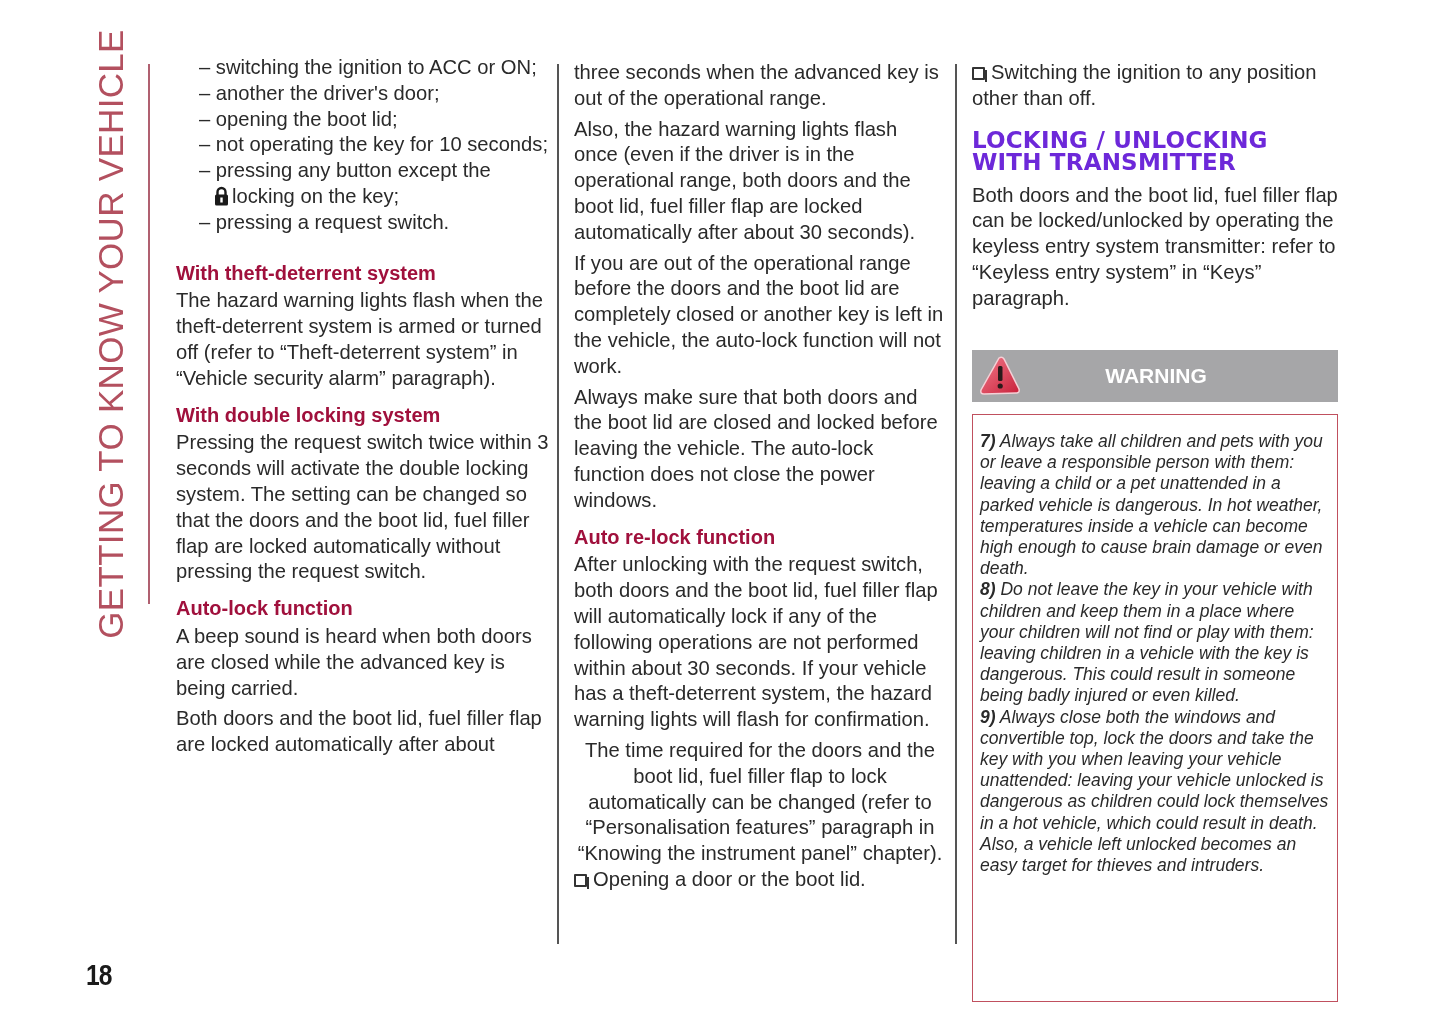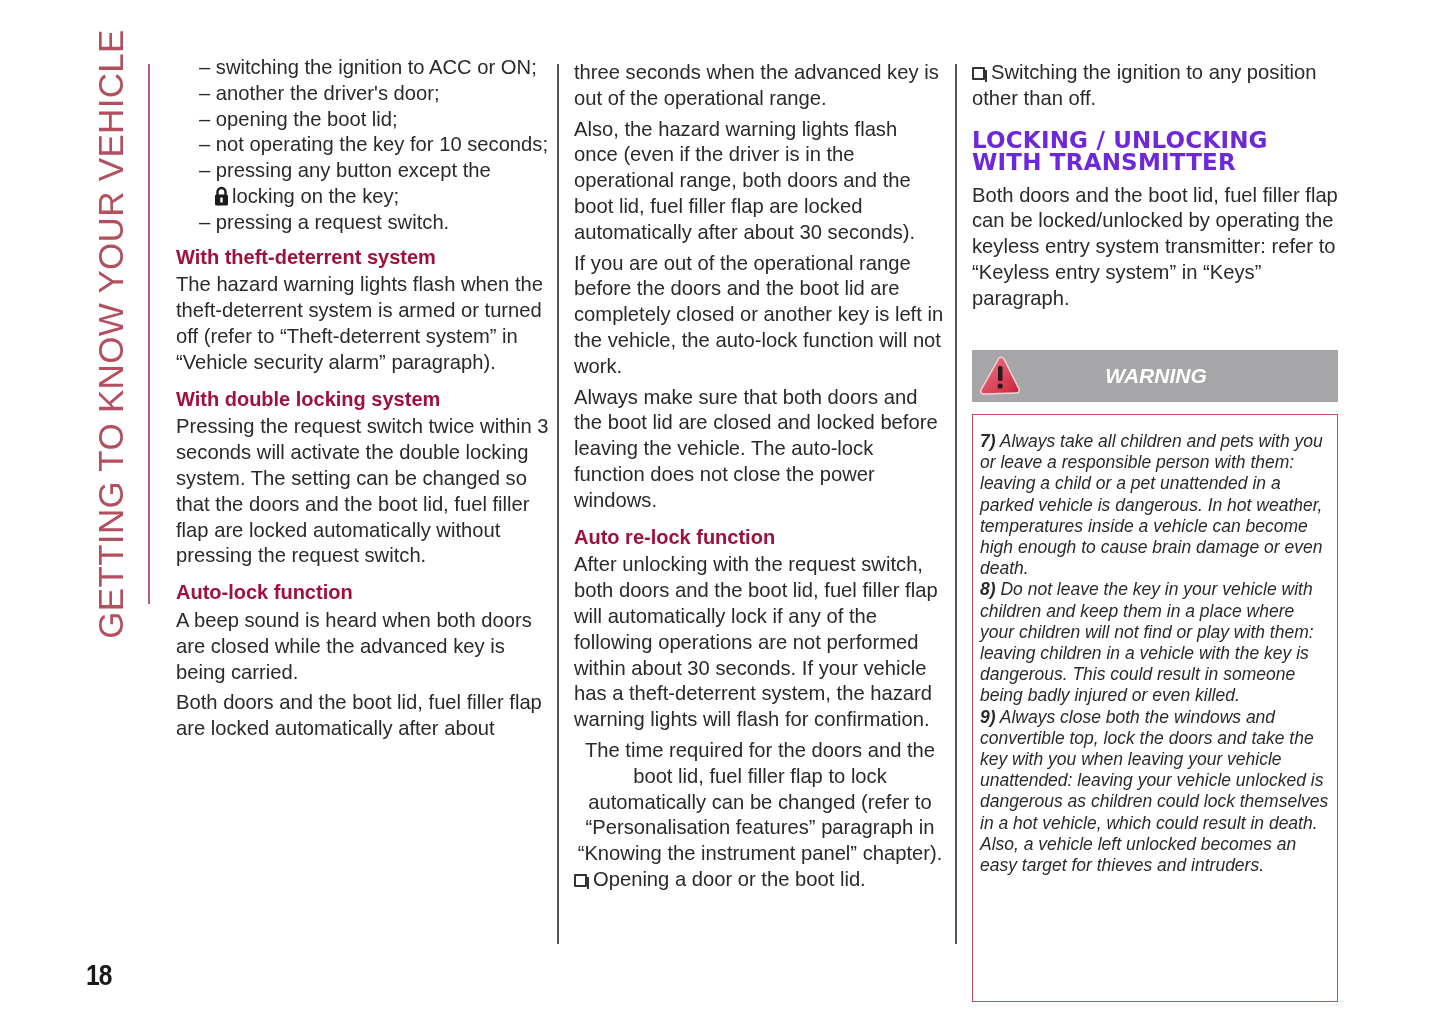--- a/index.html
+++ b/index.html
@@ -23,21 +23,21 @@
     margin-right: 6px; vertical-align: -1px; box-sizing: border-box; position: relative; }
   .box::after { content: ""; position: absolute; right: -4px; top: 1px; width: 2px; height: 12px; background: #333; }
   ul.dash { list-style: none; margin: 0 0 5px 0; padding: 0 0 0 23px; }
   ul.dash li { text-indent: -15px; padding-left: 15px; }
   .lock-icon { display: inline-block; width: 15px; height: 20px; vertical-align: -3px; margin-right: 3px; }
   .sect-title { color: #6d28d9; font-weight: 900; font-size: 23px; line-height: 22px;
     font-family: "DejaVu Sans", sans-serif; letter-spacing: 0.2px; margin: 17px 0 10px 0; }
   .warn-head { position: absolute; left: 972px; top: 350px; width: 366px; height: 52px; background: #a6a6a8; }
   .warn-head .tri { position: absolute; left: 6px; top: 5px; width: 44px; height: 42px; }
   .warn-head .label { position: absolute; left: 0; right: 0; top: 14px; text-align: center; color: #fff;
-    font-weight: bold; font-style: italic; font-size: 21px; padding-left: 2px; }
+    font-weight: bold; font-size: 21px; padding-left: 2px; }
   .warn-body { position: absolute; left: 972px; top: 414px; width: 366px; height: 588px; box-sizing: border-box;
     border: 1.5px solid #c0505e; padding: 16px 5px 0 7px; font-style: italic; font-size: 17.5px; line-height: 21.2px; color: #2a2a2a; }
   .warn-body b { font-style: italic; }
 </style>
 </head>
 <body>
 
 <div class="side-title">
   <span>GETTING TO KNOW YOUR VEHICLE</span>
 </div>
@@ -54,21 +54,21 @@
     <li>– opening the boot lid;</li>
     <li>– not operating the key for 10 seconds;</li>
     <li><span>– pressing any button except the</span><br>
       <svg class="lock-icon" viewBox="0 0 15 20">
           <path d="M3.5 9 V6 a4 4 0 0 1 8 0 V9" fill="none" stroke="#1a1a1a" stroke-width="2.4"></path>
           <rect x="1" y="8.5" width="13" height="11" rx="1.5" fill="#1a1a1a"></rect>
           <rect x="6.3" y="11.5" width="2.4" height="5" fill="#fff"></rect>
         </svg><span>locking on the key;</span></li>
     <li>– pressing a request switch.</li>
   </ul>
-  <p class="sub" style="margin-top:9px;">With theft-deterrent system</p>
+  <p class="sub" style="margin-top:25px;">With theft-deterrent system</p>
   <p>The hazard warning lights flash when the theft-deterrent system is armed or turned off (refer to “Theft-deterrent system” in “Vehicle security alarm” paragraph).</p>
   <p class="sub">With double locking system</p>
   <p>Pressing the request switch twice within 3 seconds will activate the double locking system. The setting can be changed so that the doors and the boot lid, fuel filler flap are locked automatically without pressing the request switch.</p>
   <p class="sub">Auto-lock function</p>
   <p>A beep sound is heard when both doors are closed while the advanced key is being carried.</p>
   <p>Both doors and the boot lid, fuel filler flap are locked automatically after about</p>
 </div>
 
 <div class="col col2">
   <p>three seconds when the advanced key is out of the operational range.</p>

